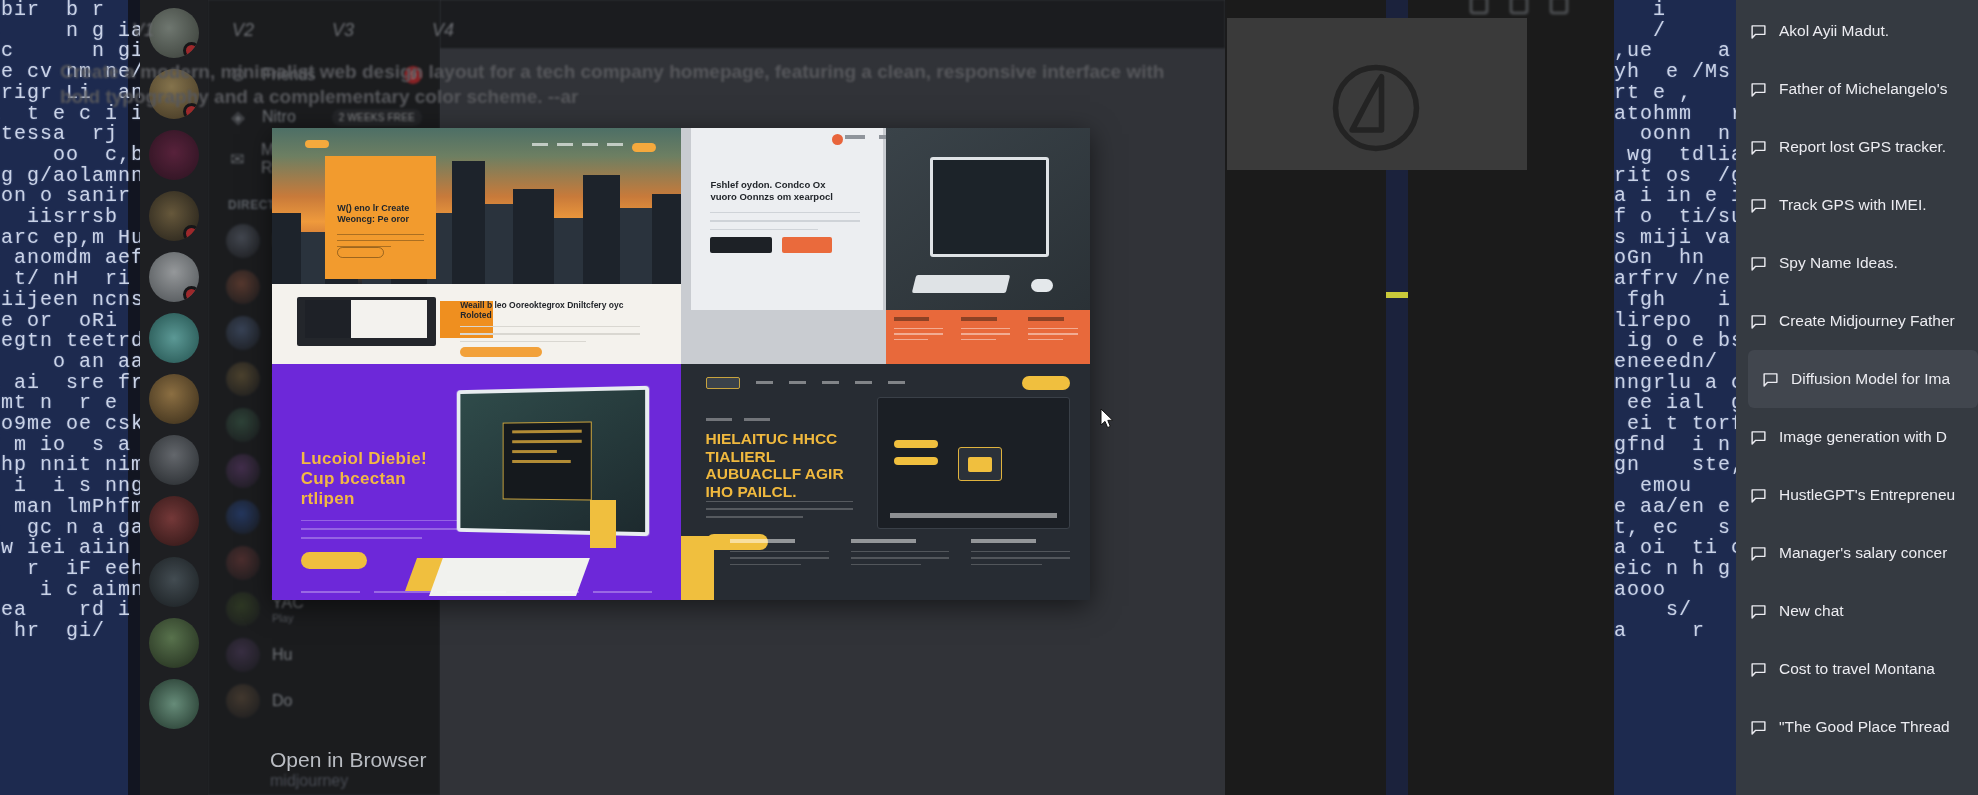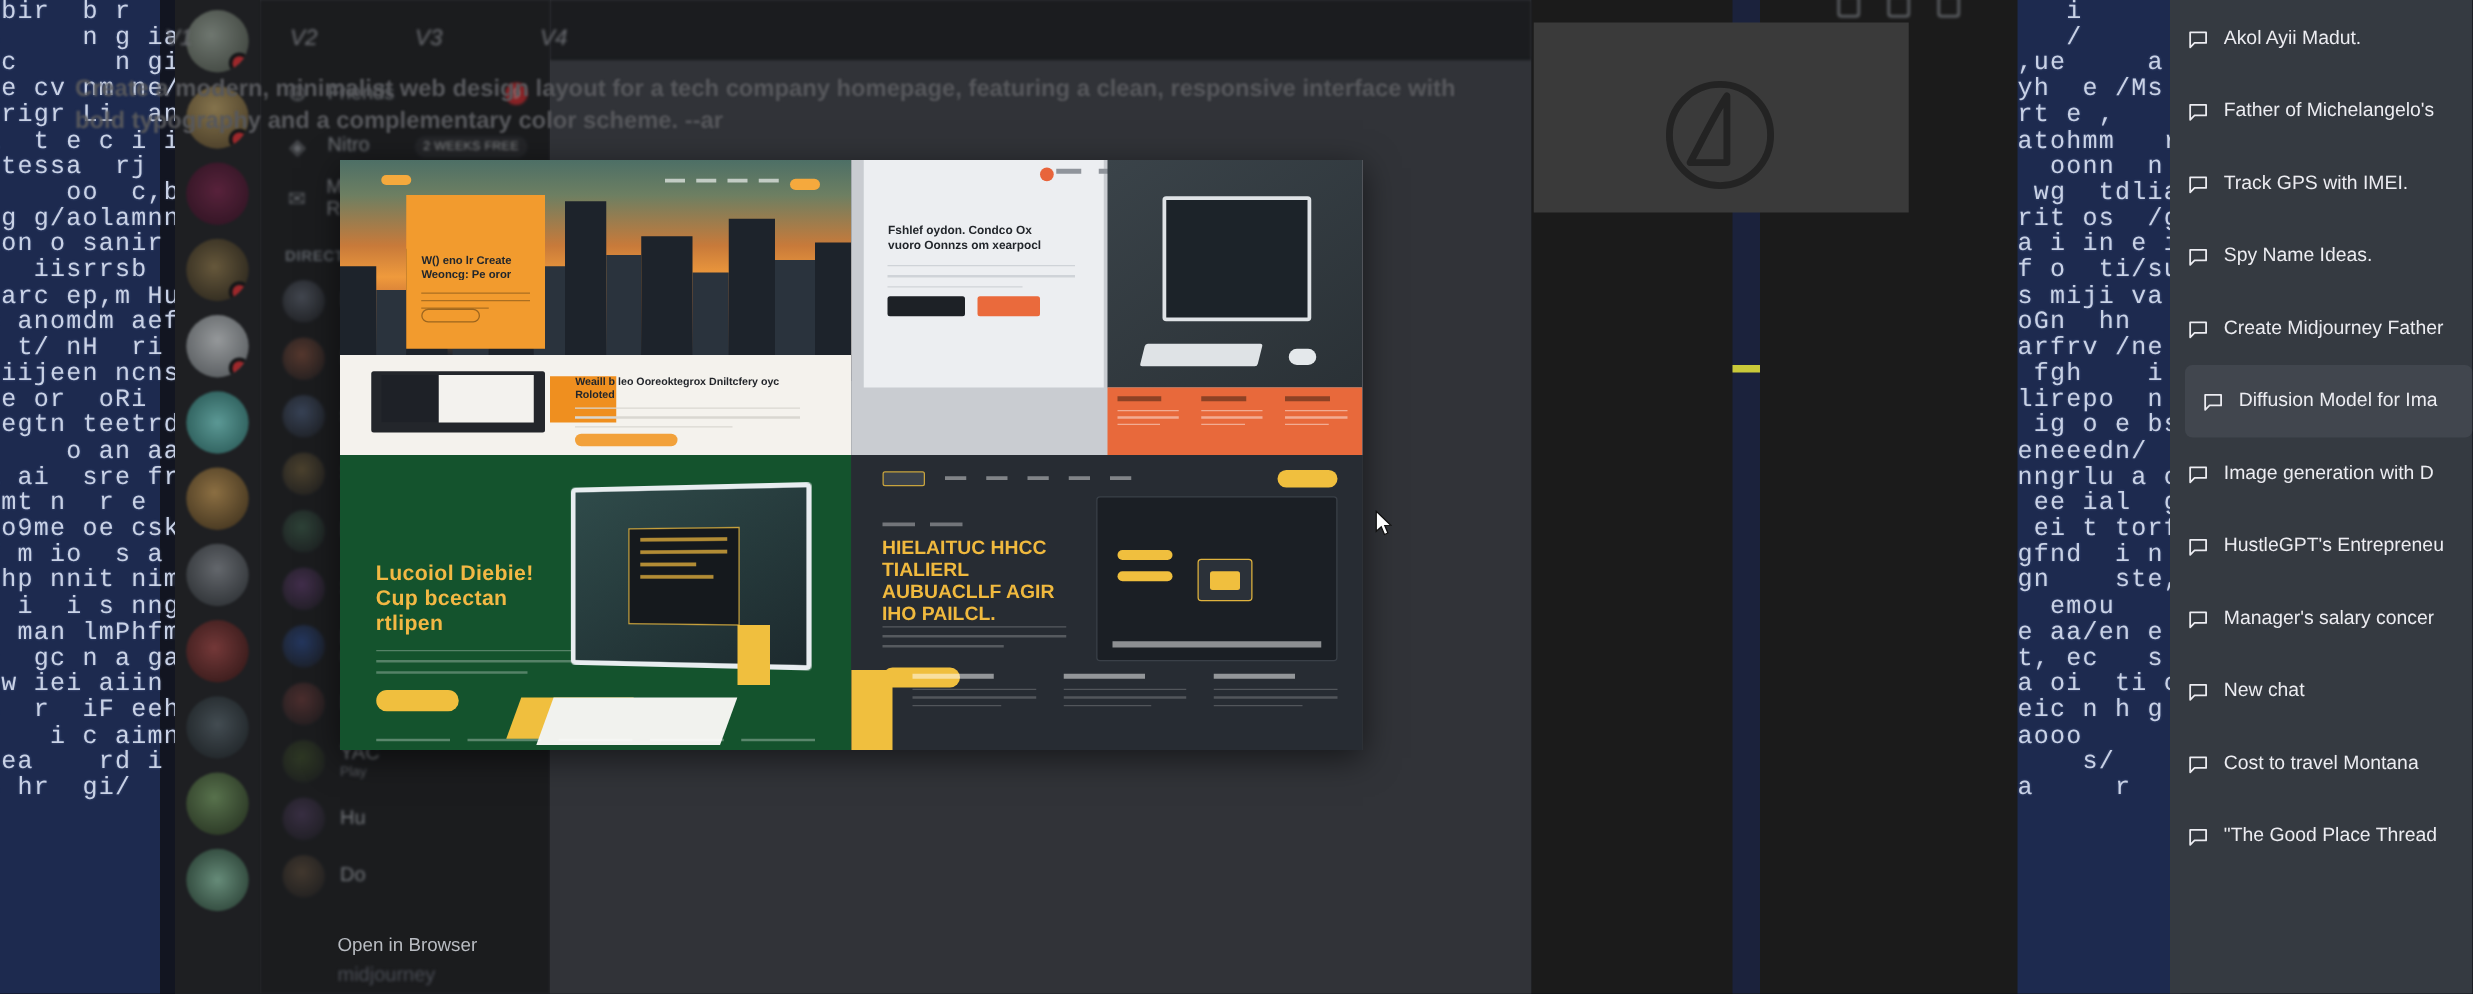--- a/index.html
+++ b/index.html
@@ -139,21 +139,21 @@
   .q2-feat i { display:block; height:1.5px; background:rgba(255,255,255,.45); margin-bottom:4px; }
   .q2-monitor { position:absolute; left:22%; top:16%; width:58%; height:55%;
     background:#dfe3e6; border-radius:3px; padding:3px; }
   .q2-mon-in { width:100%; height:100%; background:#1c2329; }
   .q2-kb { position:absolute; left:14%; bottom:9%; width:46%; height:10%;
     background:#dfe3e6; border-radius:2px; transform:skewX(-14deg); }
   .q2-mouse { position:absolute; right:18%; bottom:10%; width:22px; height:13px;
     background:#e4e8eb; border-radius:8px; }
 
   
-  #q3 { background:#14532d; }
+  #q3 { background:#6d28d9; }
   .q3-title { position:absolute; left:7%; top:36%; width:40%;
     color:#f2b844; font-size:17px; font-weight:bold; line-height:20px;
     filter:blur(.4px); letter-spacing:.3px; }
   .q3-lines { position:absolute; left:7%; top:66%; width:40%; }
   .q3-lines i { display:block; height:1.7px; background:rgba(255,255,255,.28); margin-bottom:7px; }
   .q3-btn { position:absolute; left:7%; bottom:13%; width:66px; height:17px;
     background:#f0bf3e; border-radius:9px; }
   .q3-monitor { position:absolute; left:44%; top:10%; width:48%; height:62%;
     background:#e8edf0; border-radius:4px; padding:4px;
     transform:perspective(600px) rotateY(-11deg); }
@@ -205,21 +205,21 @@
   .q4-fcol b { display:block; height:4px; width:66%; background:rgba(255,255,255,.5); margin-bottom:8px; }
   .q4-fcol i { display:block; height:1.6px; background:rgba(255,255,255,.2); margin-bottom:5px; }
 
   
   #overlay-panel { position:absolute; left:1227px; top:18px; width:300px; height:152px;
     background:#3a3a3a; }
   #overlay-icon { position:absolute; left:1330px; top:62px; width:92px; height:92px; }
 
   
   #open-browser { position:absolute; left:270px; top:748px; color:#b9bcc2;
-    font-size:15px; filter:blur(.3px); }
+    font-size:21px; filter:blur(.3px); }
   #open-browser-sub { position:absolute; left:270px; top:772px; color:#4a4d55;
     font-size:16px; filter:blur(1.1px); }
 
   
   #gpt-sidebar { position:absolute; left:1736px; top:0; width:242px; height:795px;
     background:#353a41; padding-top:2px; }
   .gpt-item { display:flex; align-items:center; gap:12px; height:58px;
     padding:0 10px 0 14px; color:#ececf1; font-size:15.5px; white-space:nowrap;
     overflow:hidden; border-radius:6px; }
   .gpt-item.active { background:#41464e;margin-left:12px; }
@@ -660,20 +660,26 @@
       <div class="gpt-item">
         <svg class="chat-ic" viewBox="0 0 24 24">
           <path d="M3 4h18v12H8l-5 5z" fill="none" stroke="#ececf1" stroke-width="2" stroke-linejoin="round"></path>
         </svg>
         <span class="gpt-label">Father of Michelangelo's</span>
       </div>
       <div class="gpt-item">
         <svg class="chat-ic" viewBox="0 0 24 24">
           <path d="M3 4h18v12H8l-5 5z" fill="none" stroke="#ececf1" stroke-width="2" stroke-linejoin="round"></path>
         </svg>
+        <span class="gpt-label">Report lost GPS tracker.</span>
+      </div>
+      <div class="gpt-item">
+        <svg class="chat-ic" viewBox="0 0 24 24">
+          <path d="M3 4h18v12H8l-5 5z" fill="none" stroke="#ececf1" stroke-width="2" stroke-linejoin="round"></path>
+        </svg>
         <span class="gpt-label">Track GPS with IMEI.</span>
       </div>
       <div class="gpt-item">
         <svg class="chat-ic" viewBox="0 0 24 24">
           <path d="M3 4h18v12H8l-5 5z" fill="none" stroke="#ececf1" stroke-width="2" stroke-linejoin="round"></path>
         </svg>
         <span class="gpt-label">Spy Name Ideas.</span>
       </div>
       <div class="gpt-item">
         <svg class="chat-ic" viewBox="0 0 24 24">

